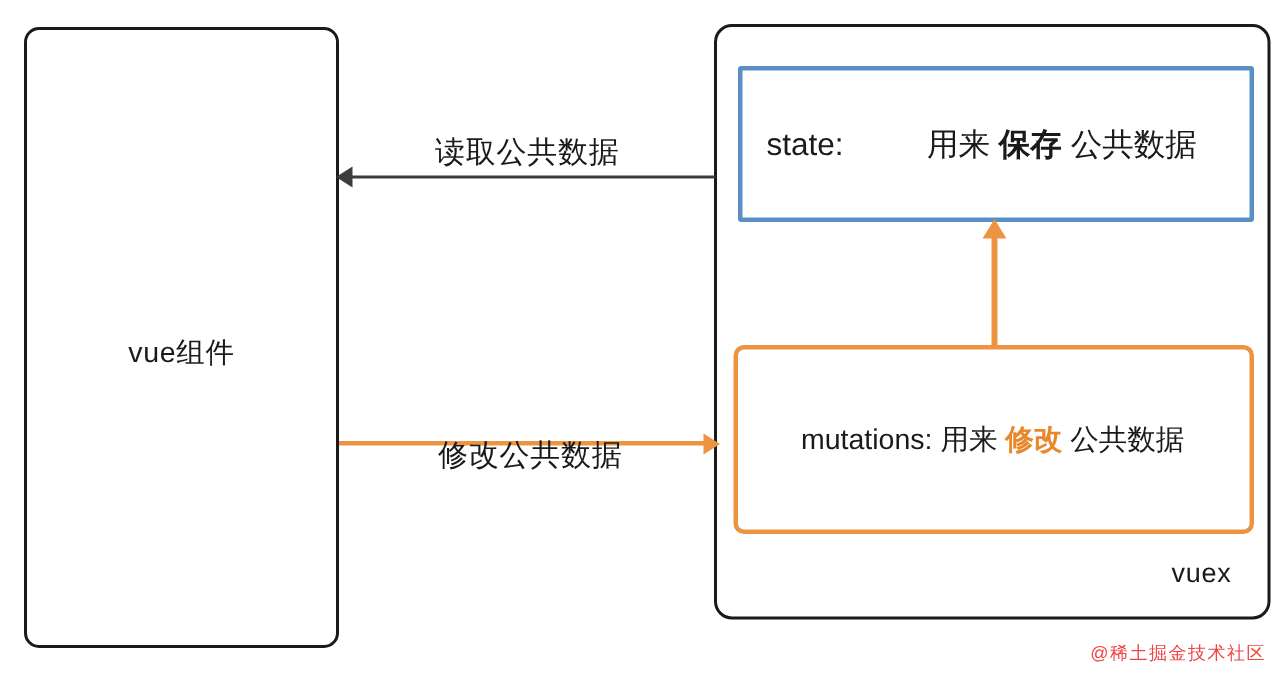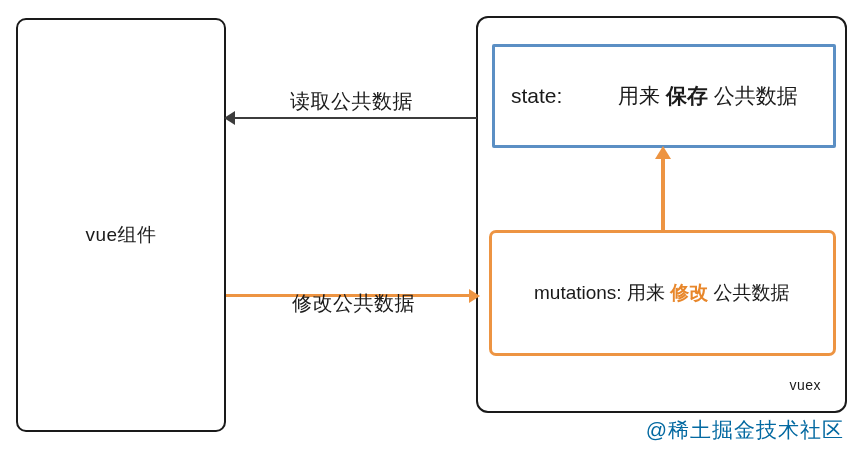--- a/index.html
+++ b/index.html
@@ -68,21 +68,21 @@
   .component-label {
     left: 0;
     top: 202px;
     font-size: 19px;
     letter-spacing: 0.5px;
   }
   .vuex-label {
     position: absolute;
     right: 24px;
     bottom: 18px;
-    font-size: 14px;
+    font-size: 18px;
     color: #1a1a1a;
     letter-spacing: 0.5px;
   }
   .state-text {
     position: absolute;
     left: 16px;
     top: 50%;
     transform: translateY(-50%);
     font-size: 21px;
     color: #1a1a1a;
@@ -182,22 +182,22 @@
     left: 292px;
     top: 266px;
     margin-top: 24px;
   }
 
   
   .watermark {
     position: absolute;
     right: 14px;
     bottom: 8px;
-    font-size: 21px;
-    color: #0369a1;
+    font-size: 12px;
+    color: #ef4444;
     letter-spacing: 1px;
     white-space: nowrap;
   }
 </style>
 </head>
 <body>
 
 <div id="canvas">
 
   <div class="box box-component">

